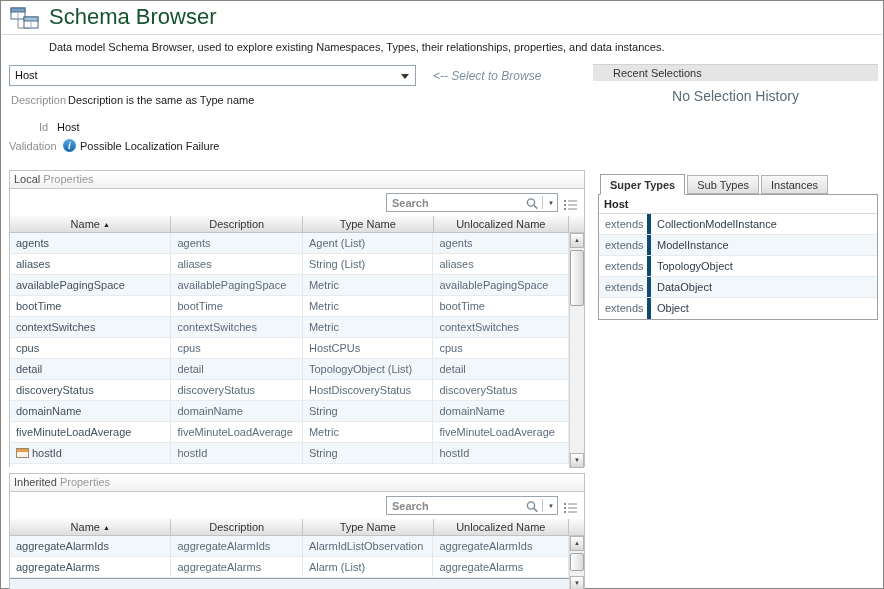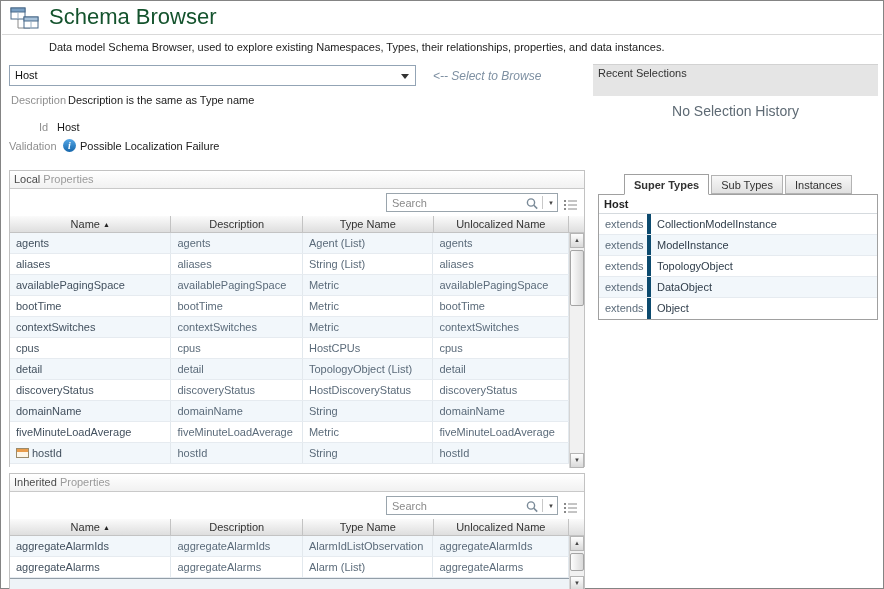--- a/index.html
+++ b/index.html
@@ -13,21 +13,21 @@
   .hdr-line { position:absolute; left:1px; right:1px; top:33px; border-top:1px solid #d9d9d9; }
   .subtitle { position:absolute; left:48px; top:40px; font-size:11px; color:#1c1c1c; }
 
   
   .type-select { position:absolute; left:8px; top:64px; width:407px; height:21px; border:1px solid #93a4b5; background:#fff; font-size:11px; color:#111; line-height:19px; padding-left:5px; cursor:default; }
   .type-select .dd-arrow { position:absolute; right:6px; top:8px; width:0; height:0; border-left:4px solid transparent; border-right:4px solid transparent; border-top:5px solid #333; }
   .select-hint { position:absolute; left:432px; top:68px; font-size:12px; color:#7e90a2;font-style:italic; }
 
   
   .recent-panel { position:absolute; left:592px; top:63px; width:285px; }
-  .recent-hdr { height:32px; line-height:17px; background:#e5e5e5; border-top:1px solid #d2d2d2; font-size:11px; color:#333; padding-left:5px; }
+  .recent-hdr { height:17px; line-height:17px; background:#e5e5e5; border-top:1px solid #d2d2d2; font-size:11px; color:#333; padding-left:20px; }
   .recent-empty { text-align:center; padding-top:7px; font-size:14px; color:#5e6a74; }
 
   
   .detail-row { position:absolute; font-size:11px; height:14px; }
   .d-label { color:#8f8f8f; }
   .d-value { color:#1a1a1a; }
   .row-desc { left:10px; top:93px; }
   .row-desc .d-value { position:absolute; left:57px; top:0; width:400px; }
   .row-id { left:38px; top:120px; }
   .row-id .d-value { position:absolute; left:18px; top:0; width:200px; }
@@ -38,21 +38,21 @@
   
   .panel { position:absolute; left:8px; width:576px; border:1px solid #c2c2c2; background:#fff; }
   .panel-local { top:169px; height:297px; }
   .panel-inherited { top:472px; height:117px; border-bottom:none; }
   .panel-title { height:18px; line-height:17px; padding-left:4px; font-size:11px; background:linear-gradient(#ffffff,#f1f1f1); border-bottom:1px solid #c9c9c9; }
   .pt-strong { color:#4a4a4a; }
   .pt-light { color:#9a9a9a; }
 
   .toolbar { height:27px; position:relative; background:#fff; }
   .searchbox { position:absolute; right:26px; top:4px; width:172px; height:19px; border:1px solid #9aa5ad; background:#fff; display:flex; align-items:center; }
-  .search-text { flex:1; padding-left:5px; font-size:11px; color:#8a8a8a; }
+  .search-text { flex:1; padding-left:5px; font-size:11px; color:#8a8a8a;font-weight:bold; }
   .search-mag { width:15px; height:13px; }
   .search-sep { width:1px; height:13px; background:#c8c8c8; margin:0 2px; }
   .search-arrow { width:12px; font-size:6px; color:#444; text-align:center; }
   .customizer { position:absolute; right:6px; top:8px; width:14px; height:12px; cursor:pointer; }
 
   .grid { position:relative; overflow:hidden; }
   .grid-local { height:252px; }
   .grid-inherited { height:72px; }
   .ghead { display:flex; height:17px; border-bottom:1px solid #c3c3c3; background:linear-gradient(#fbfbfb,#dedede); }
   .hcell { font-size:11px; color:#333; text-align:center; line-height:16px; border-right:1px solid #c3c3c3; overflow:hidden; white-space:nowrap; }
@@ -72,21 +72,21 @@
   .vscroll { position:absolute; top:17px; right:0; bottom:0; width:15px; background:#f1f1f1; border-left:1px solid #d5d5d5; }
   .sbtn { position:absolute; left:0; width:14px; height:15px; background:linear-gradient(#fefefe,#d9d9d9); border:1px solid #b5b5b5; color:#444; font-size:6px; text-align:center; line-height:13px; cursor:pointer; }
   .sbtn.up { top:0; }
   .sbtn.down { bottom:0; }
   .sthumb { position:absolute; left:0; width:14px; background:linear-gradient(90deg,#fdfdfd,#dadada); border:1px solid #a5a5a5; border-radius:2px; }
   .thumb-local { top:17px; height:56px; }
   .thumb-inherited { top:17px; height:18px; }
 
   
   .right-panel { position:absolute; left:597px; top:172px; width:280px; }
-  .tabs { display:flex; align-items:flex-end; height:21px; padding-left:2px;justify-content:center; }
+  .tabs { display:flex; align-items:flex-end; height:21px; padding-left:2px; }
   .tab { font-size:11px; padding:0 9px; line-height:18px; height:19px; margin-right:2px; background:linear-gradient(#f8f8f8,#e0e0e0); border:1px solid #b3b3b3; color:#333; cursor:pointer; white-space:nowrap; }
   .tab.active { height:21px; line-height:20px; background:#fff; border:1px solid #a0a0a0; border-bottom:1px solid #fff; margin-bottom:-1px; z-index:3; position:relative; font-weight:bold; }
   .tab-content { border:1px solid #a0a0a0; background:#fff; position:relative; z-index:1; }
   .tc-header { font-size:11px; font-weight:bold; color:#222; padding-left:5px; height:19px; line-height:19px; border-bottom:1px solid #d5dade; }
   .srow { display:flex; height:21px; border-bottom:1px solid #e6ebf0; background:#fff; }
   .srows .srow:nth-child(even) { background:#f2f7fb; }
   .srows .srow:last-child { border-bottom:none; }
   .scell-rel { width:52px; padding-left:6px; font-size:11px; line-height:20px; color:#5b6b7a; border-right:4px solid #0c4a6e; }
   .scell-type { flex:1; padding-left:6px; font-size:11px; line-height:20px; color:#2f3d4a; }
 </style>

